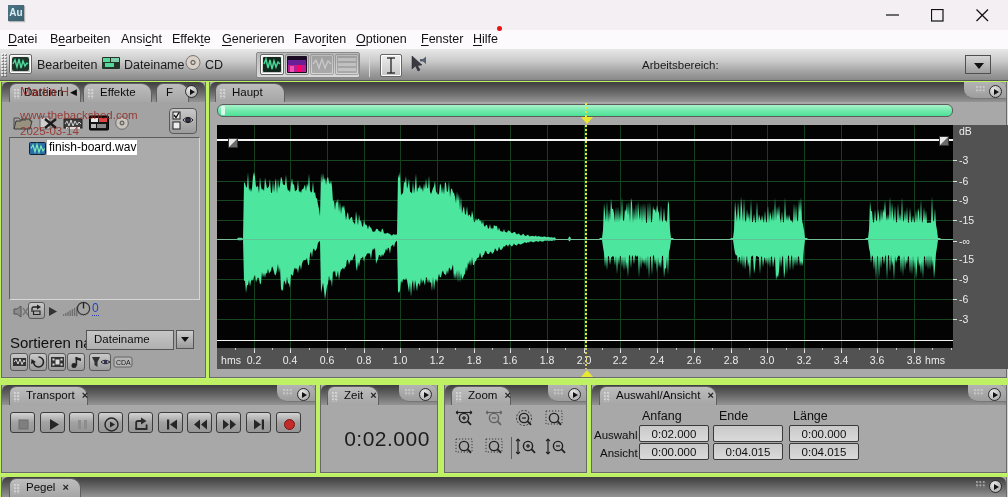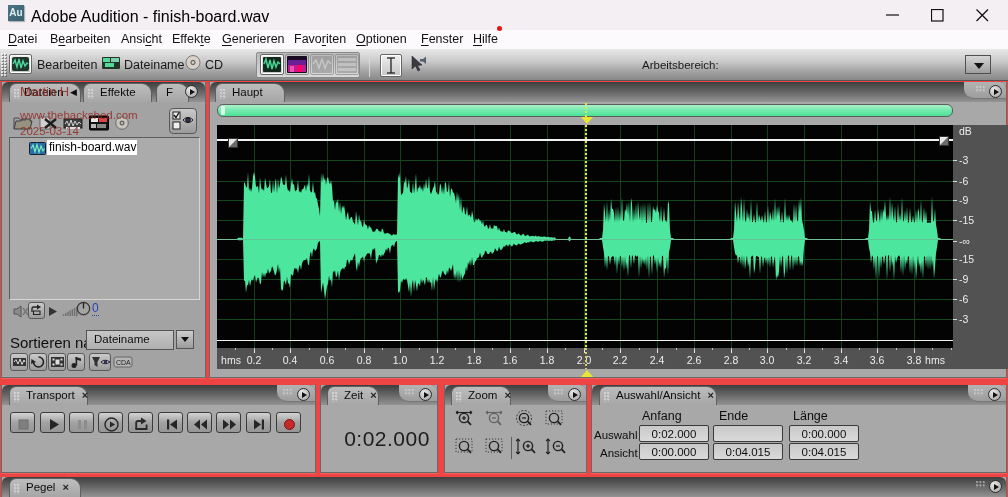--- a/index.html
+++ b/index.html
@@ -1,15 +1,15 @@
 <!DOCTYPE html>
 <html><head><meta charset="utf-8"><style>
 *{margin:0;padding:0;box-sizing:border-box}
 html,body{width:1008px;height:497px;overflow:hidden;font-family:"Liberation Sans",sans-serif}
-#app{position:relative;width:1008px;height:497px;background:#ef4444}
+#app{position:relative;width:1008px;height:497px;background:#bef264}
 .abs{position:absolute}
 
 
 #title{left:0;top:0;width:1008px;height:30px;background:#f3eff3;color:#0d0d0d;font-size:13px}
 #auicon{left:8px;top:5px;width:16px;height:16px;background:linear-gradient(135deg,#4e7585,#39606f);color:#dceef5;font-size:10px;font-weight:bold;text-align:center;line-height:16px;box-shadow:1px 1px 1px rgba(0,0,0,.25)}
 #titletext{left:31px;top:8px}
 .winbtn{top:0;width:46px;height:30px}
 .winbtn svg{position:absolute;left:16px;top:9px}
 
 
@@ -63,21 +63,20 @@
 .zbtn{position:absolute;width:22px;height:19px}
 
 
 .fld{position:absolute;width:70px;height:17px;background:linear-gradient(180deg,#c9c9c9,#dadada);border:1px solid #3a3a3a;border-radius:2px;font-size:11.5px;color:#101010;text-align:center;padding-top:2px}
 .slab{position:absolute;font-size:12.5px;color:#0e0e0e}
 </style></head><body>
 <div id="app">
 
 <div class="abs" id="title"></div>
 <div class="abs" id="auicon">Au</div>
-<div class="abs" id="titletext">Adobe Audition - finish-board.wav</div>
 <div class="abs winbtn" style="left:870px">
       <svg width="13" height="13">
         <line x1="0" y1="6" x2="13" y2="6" stroke="#111" stroke-width="1.2"></line>
       </svg>
     </div>
 <div class="abs winbtn" style="left:915px">
       <svg width="13" height="13">
         <rect x="0.5" y="0.5" width="11.5" height="11.5" fill="none" stroke="#111" stroke-width="1.2"></rect>
       </svg>
     </div>

